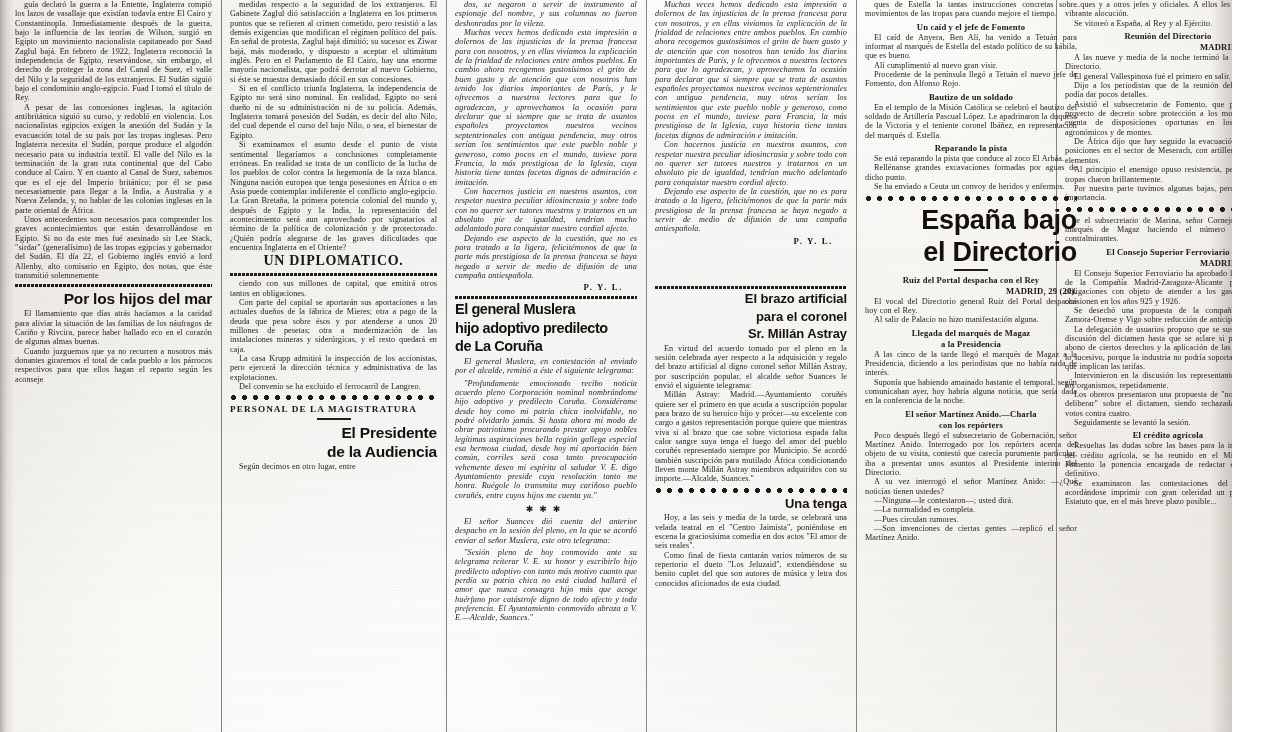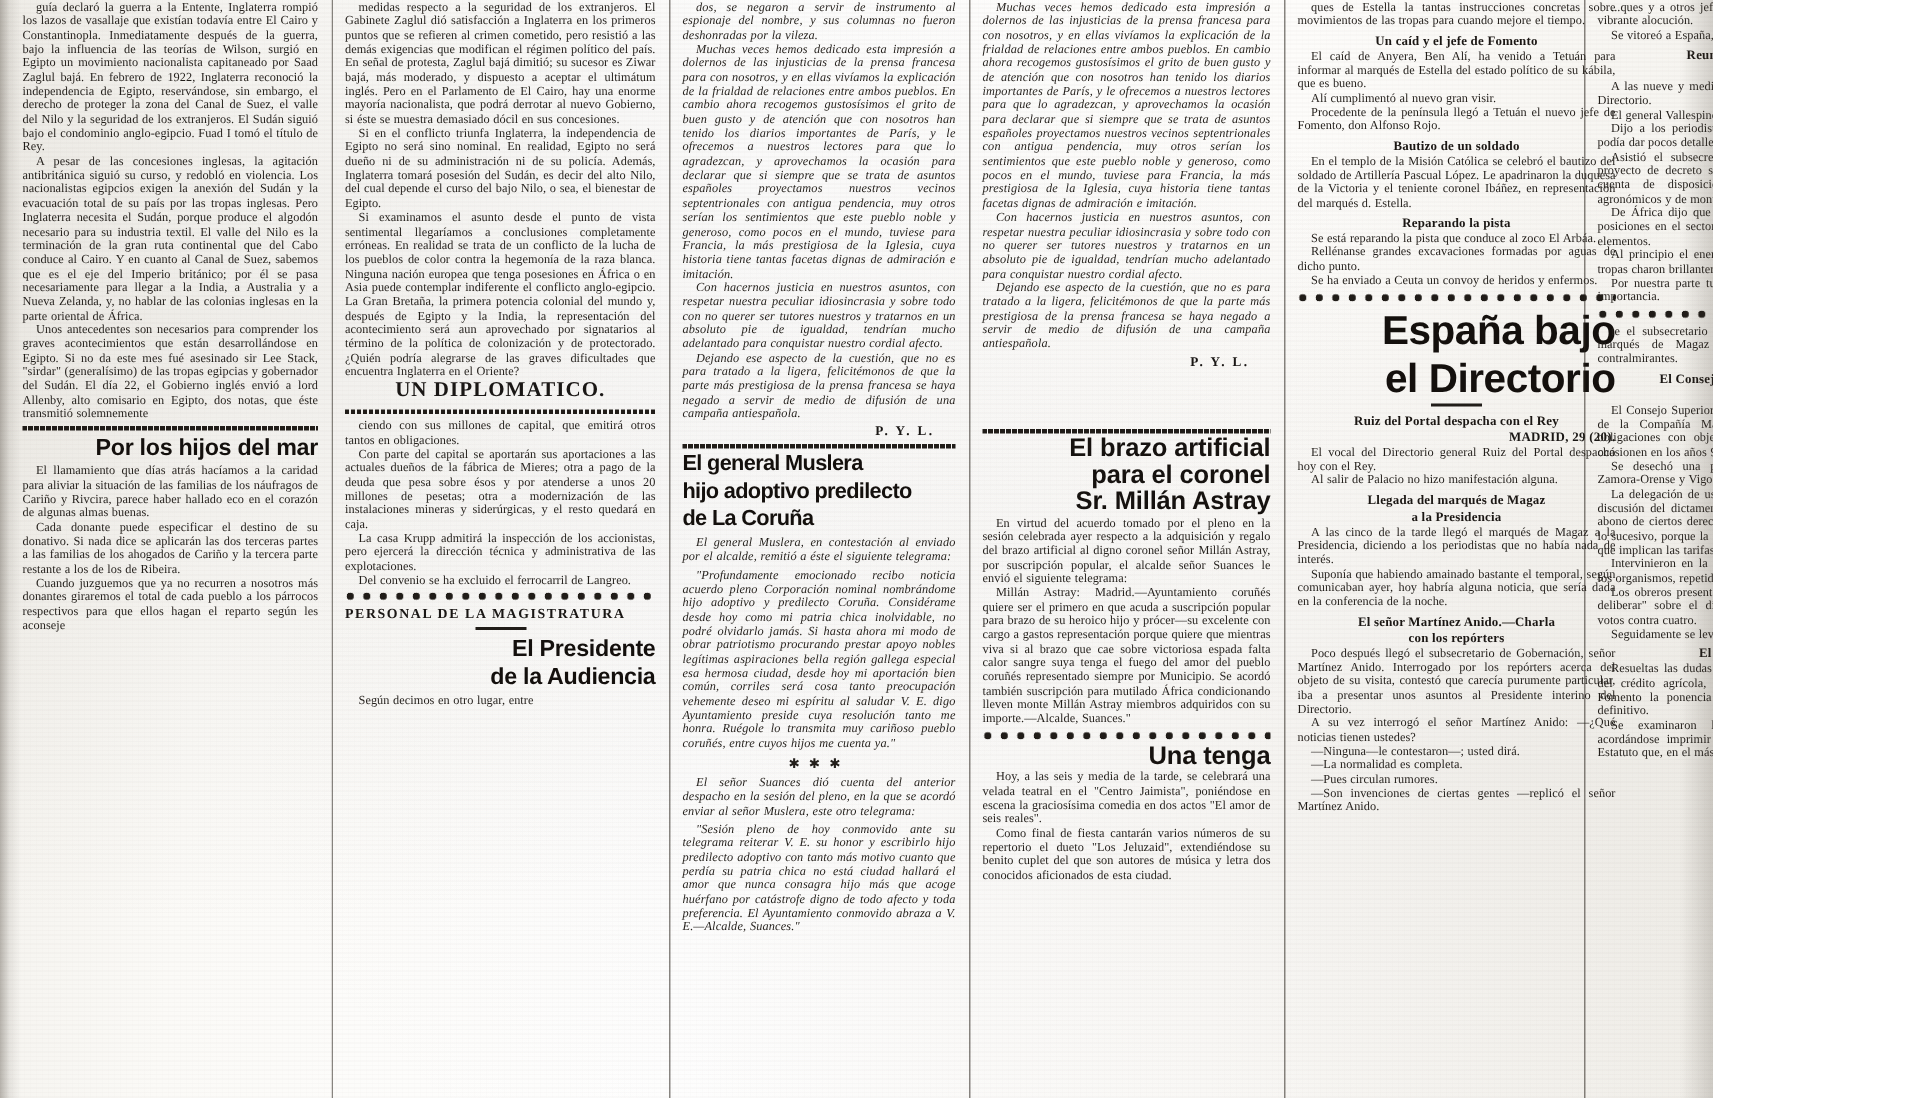--- a/index.html
+++ b/index.html
@@ -11,21 +11,21 @@
     width: 1280px;
     height: 732px;
     overflow: hidden;
     font-family: "Liberation Serif", "DejaVu Serif", serif;
     color: #1a1715;
   }
 
   
   #page {
     position: relative;
-    width: 1142px;
+    width: 1232px;
     height: 732px;
     background:
       radial-gradient(ellipse at 12% 30%, rgba(120,110,95,0.09), rgba(255,255,255,0) 55%),
       radial-gradient(ellipse at 88% 70%, rgba(120,110,95,0.07), rgba(255,255,255,0) 60%),
       linear-gradient(95deg, #f3f1ec 0%, #fbfaf7 14%, #ffffff 42%, #fdfcfa 72%, #f4f2ed 100%);
     overflow: hidden;
   }
   #grain {
     position: absolute;
     inset: 0;
@@ -108,21 +108,21 @@
     font-family: "Liberation Sans", "DejaVu Sans", sans-serif;
     font-size: 15.5px;
     line-height: 17px;
     font-weight: 700;
     letter-spacing: -.2px;
     margin: 1px 0 2px;
     color: #14100d;
   }
   .hl-med {
     font-family: "Liberation Sans", "DejaVu Sans", sans-serif;
-    font-size: 17px;
+    font-size: 13px;
     line-height: 14.5px;
     font-weight: 700;
     letter-spacing: -.1px;
     margin: 3px 0 2px;
     color: #16120f;
   }
   .hl-wide {
     font-family: "Liberation Sans", "DejaVu Sans", sans-serif;
     font-size: 14.5px;
     line-height: 15.5px;
@@ -209,21 +209,20 @@
     <div class="col">
       <p>guía declaró la guerra a la Entente, Inglaterra rompió los lazos de vasallaje que existían todavía entre El Cairo y Constantinopla. Inmediatamente después de la guerra, bajo la influencia de las teorías de Wilson, surgió en Egipto un movimiento nacionalista capitaneado por Saad Zaglul bajá. En febrero de 1922, Inglaterra reconoció la independencia de Egipto, reservándose, sin embargo, el derecho de proteger la zona del Canal de Suez, el valle del Nilo y la seguridad de los extranjeros. El Sudán siguió bajo el condominio anglo-egipcio. Fuad I tomó el título de Rey.</p>
       <p>A pesar de las concesiones inglesas, la agitación antibritánica siguió su curso, y redobló en violencia. Los nacionalistas egipcios exigen la anexión del Sudán y la evacuación total de su país por las tropas inglesas. Pero Inglaterra necesita el Sudán, porque produce el algodón necesario para su industria textil. El valle del Nilo es la terminación de la gran ruta continental que del Cabo conduce al Cairo. Y en cuanto al Canal de Suez, sabemos que es el eje del Imperio británico; por él se pasa necesariamente para llegar a la India, a Australia y a Nueva Zelanda, y, no hablar de las colonias inglesas en la parte oriental de África.</p>
       <p>Unos antecedentes son necesarios para comprender los graves acontecimientos que están desarrollándose en Egipto. Si no da este mes fué asesinado sir Lee Stack, "sirdar" (generalísimo) de las tropas egipcias y gobernador del Sudán. El día 22, el Gobierno inglés envió a lord Allenby, alto comisario en Egipto, dos notas, que éste transmitió solemnemente</p>
 
       <div class="rule-thick"></div>
 
       <h2 class="hl-big">Por los hijos del mar</h2>
 
       <p>El llamamiento que días atrás hacíamos a la caridad para aliviar la situación de las familias de los náufragos de Cariño y Rivcira, parece haber hallado eco en el corazón de algunas almas buenas.</p>
-      <p>Cada donante puede especificar el destino de su donativo. Si nada dice se aplicarán las dos terceras partes a las familias de los ahogados de Cariño y la tercera parte restante a los de los de Ribeira.</p>
       <p>Cuando juzguemos que ya no recurren a nosotros más donantes giraremos el total de cada pueblo a los párrocos respectivos para que ellos hagan el reparto según les aconseje</p>
     </div>
 
     <div class="col">
       <p>medidas respecto a la seguridad de los extranjeros. El Gabinete Zaglul dió satisfacción a Inglaterra en los primeros puntos que se refieren al crimen cometido, pero resistió a las demás exigencias que modifican el régimen político del país. En señal de protesta, Zaglul bajá dimitió; su sucesor es Ziwar bajá, más moderado, y dispuesto a aceptar el ultimátum inglés. Pero en el Parlamento de El Cairo, hay una enorme mayoría nacionalista, que podrá derrotar al nuevo Gobierno, si éste se muestra demasiado dócil en sus concesiones.</p>
       <p>Si en el conflicto triunfa Inglaterra, la independencia de Egipto no será sino nominal. En realidad, Egipto no será dueño ni de su administración ni de su policía. Además, Inglaterra tomará posesión del Sudán, es decir del alto Nilo, del cual depende el curso del bajo Nilo, o sea, el bienestar de Egipto.</p>
       <p>Si examinamos el asunto desde el punto de vista sentimental llegaríamos a conclusiones completamente erróneas. En realidad se trata de un conflicto de la lucha de los pueblos de color contra la hegemonía de la raza blanca. Ninguna nación europea que tenga posesiones en África o en Asia puede contemplar indiferente el conflicto anglo-egipcio. La Gran Bretaña, la primera potencia colonial del mundo y, después de Egipto y la India, la representación del acontecimiento será aun aprovechado por signatarios al término de la política de colonización y de protectorado. ¿Quién podría alegrarse de las graves dificultades que encuentra Inglaterra en el Oriente?</p>
 
       <div class="endline">UN DIPLOMATICO.</div>
 

